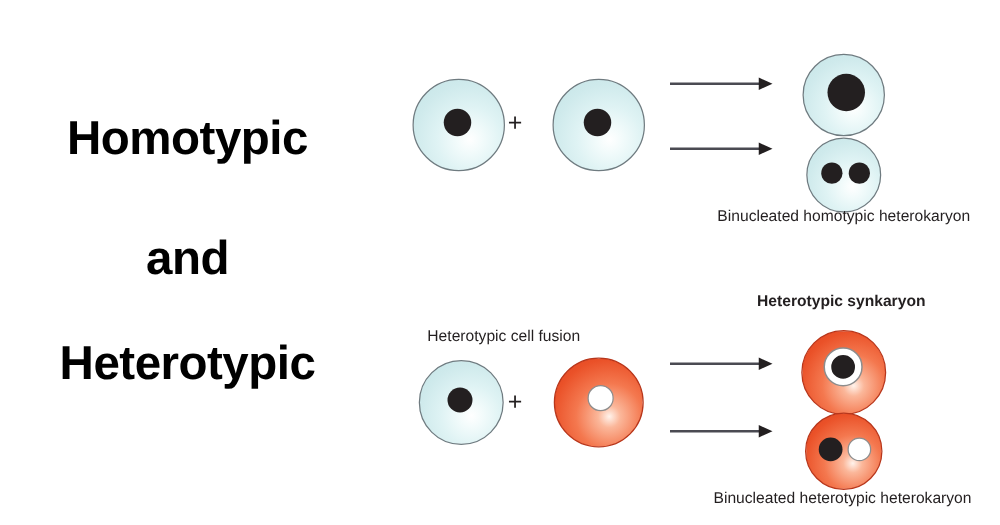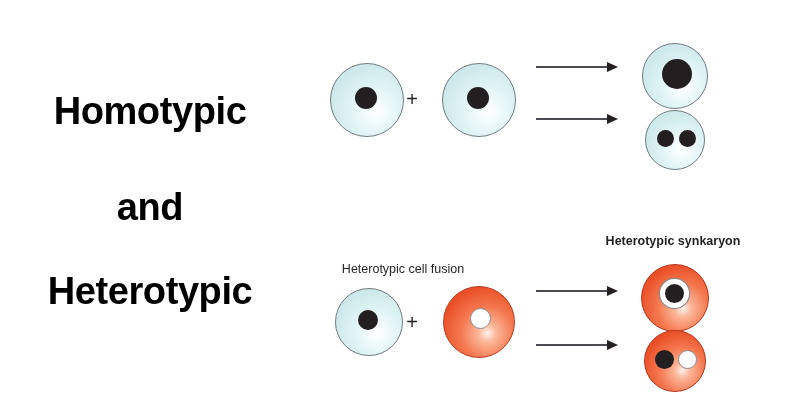--- a/index.html
+++ b/index.html
@@ -153,20 +153,21 @@
   </div>
 
   <div class="cell cyan" style="left:642px; top:43px; width:66px; height:66px;">
     <div class="nucleus dark" style="left:19px; top:15px; width:30px; height:30px;"></div>
   </div>
 
   <div class="cell cyan" style="left:645px; top:110px; width:60px; height:60px;">
     <div class="nucleus dark" style="left:11px; top:19px; width:17px; height:17px;"></div>
     <div class="nucleus dark" style="left:33px; top:19px; width:17px; height:17px;"></div>
   </div>
+  <div class="label" style="left:675px; top:166px;">Binucleated homotypic heterokaryon</div>
 
   <div class="label" style="left:403px; top:262px;">Heterotypic cell fusion</div>
 
   <div class="cell cyan" style="left:335px; top:288px; width:68px; height:68px;">
     <div class="nucleus dark" style="left:22px; top:21px; width:20px; height:20px;"></div>
   </div>
 
   <div class="plus" style="left:412px; top:322px;">+</div>
 
   <div class="cell red" style="left:443px; top:286px; width:72px; height:72px;">
@@ -184,14 +185,15 @@
 
   <div class="label" style="left:673px; top:234px;font-weight:bold;">Heterotypic synkaryon</div>
   <div class="cell red" style="left:641px; top:264px; width:68px; height:68px;">
     <div class="nucleus ringed" style="left:18px; top:14px; width:29px; height:29px;"></div>
   </div>
 
   <div class="cell red" style="left:644px; top:330px; width:62px; height:62px;">
     <div class="nucleus dark" style="left:10px; top:19px; width:19px; height:19px;"></div>
     <div class="nucleus hollow" style="left:33px; top:19px; width:19px; height:19px;"></div>
   </div>
+  <div class="label" style="left:674px; top:391px;">Binucleated heterotypic heterokaryon</div>
 
 </div>
 
 </body></html>

